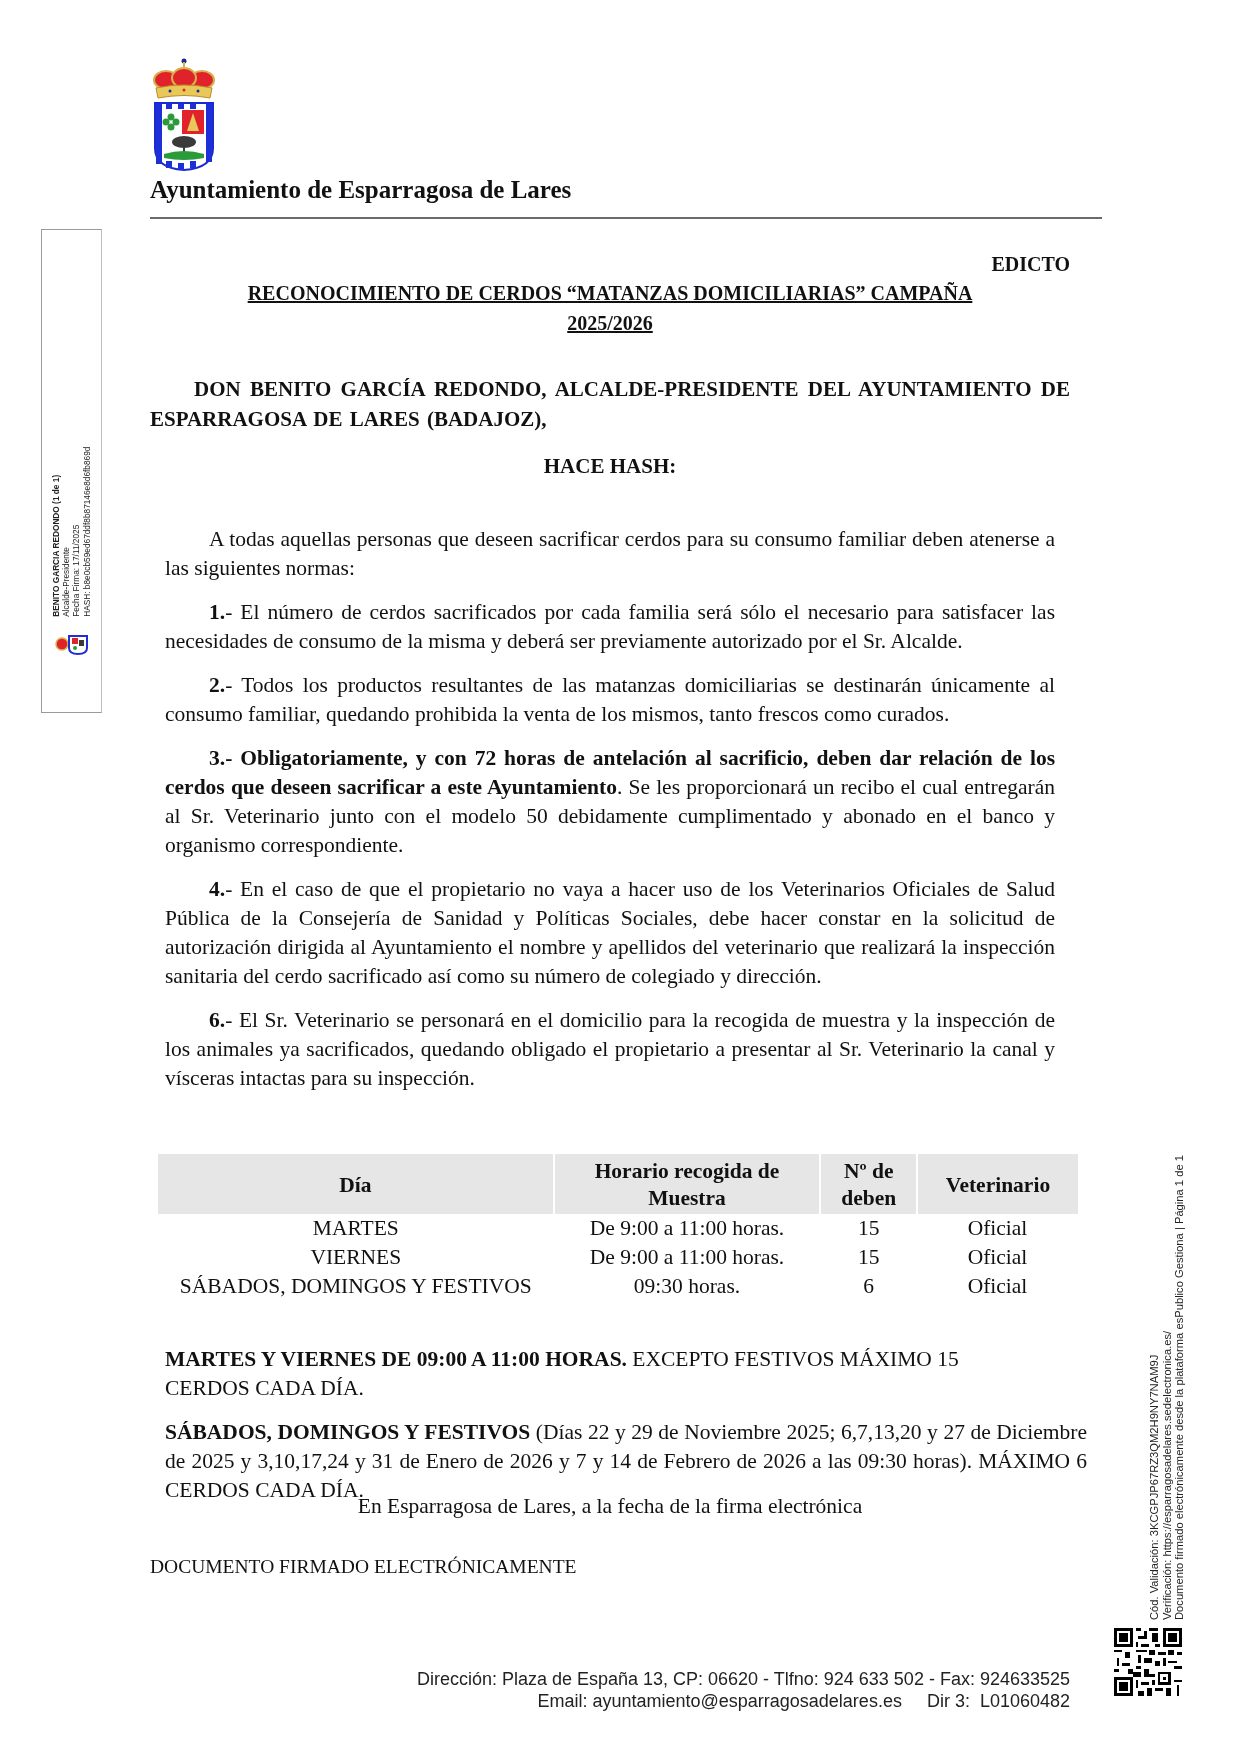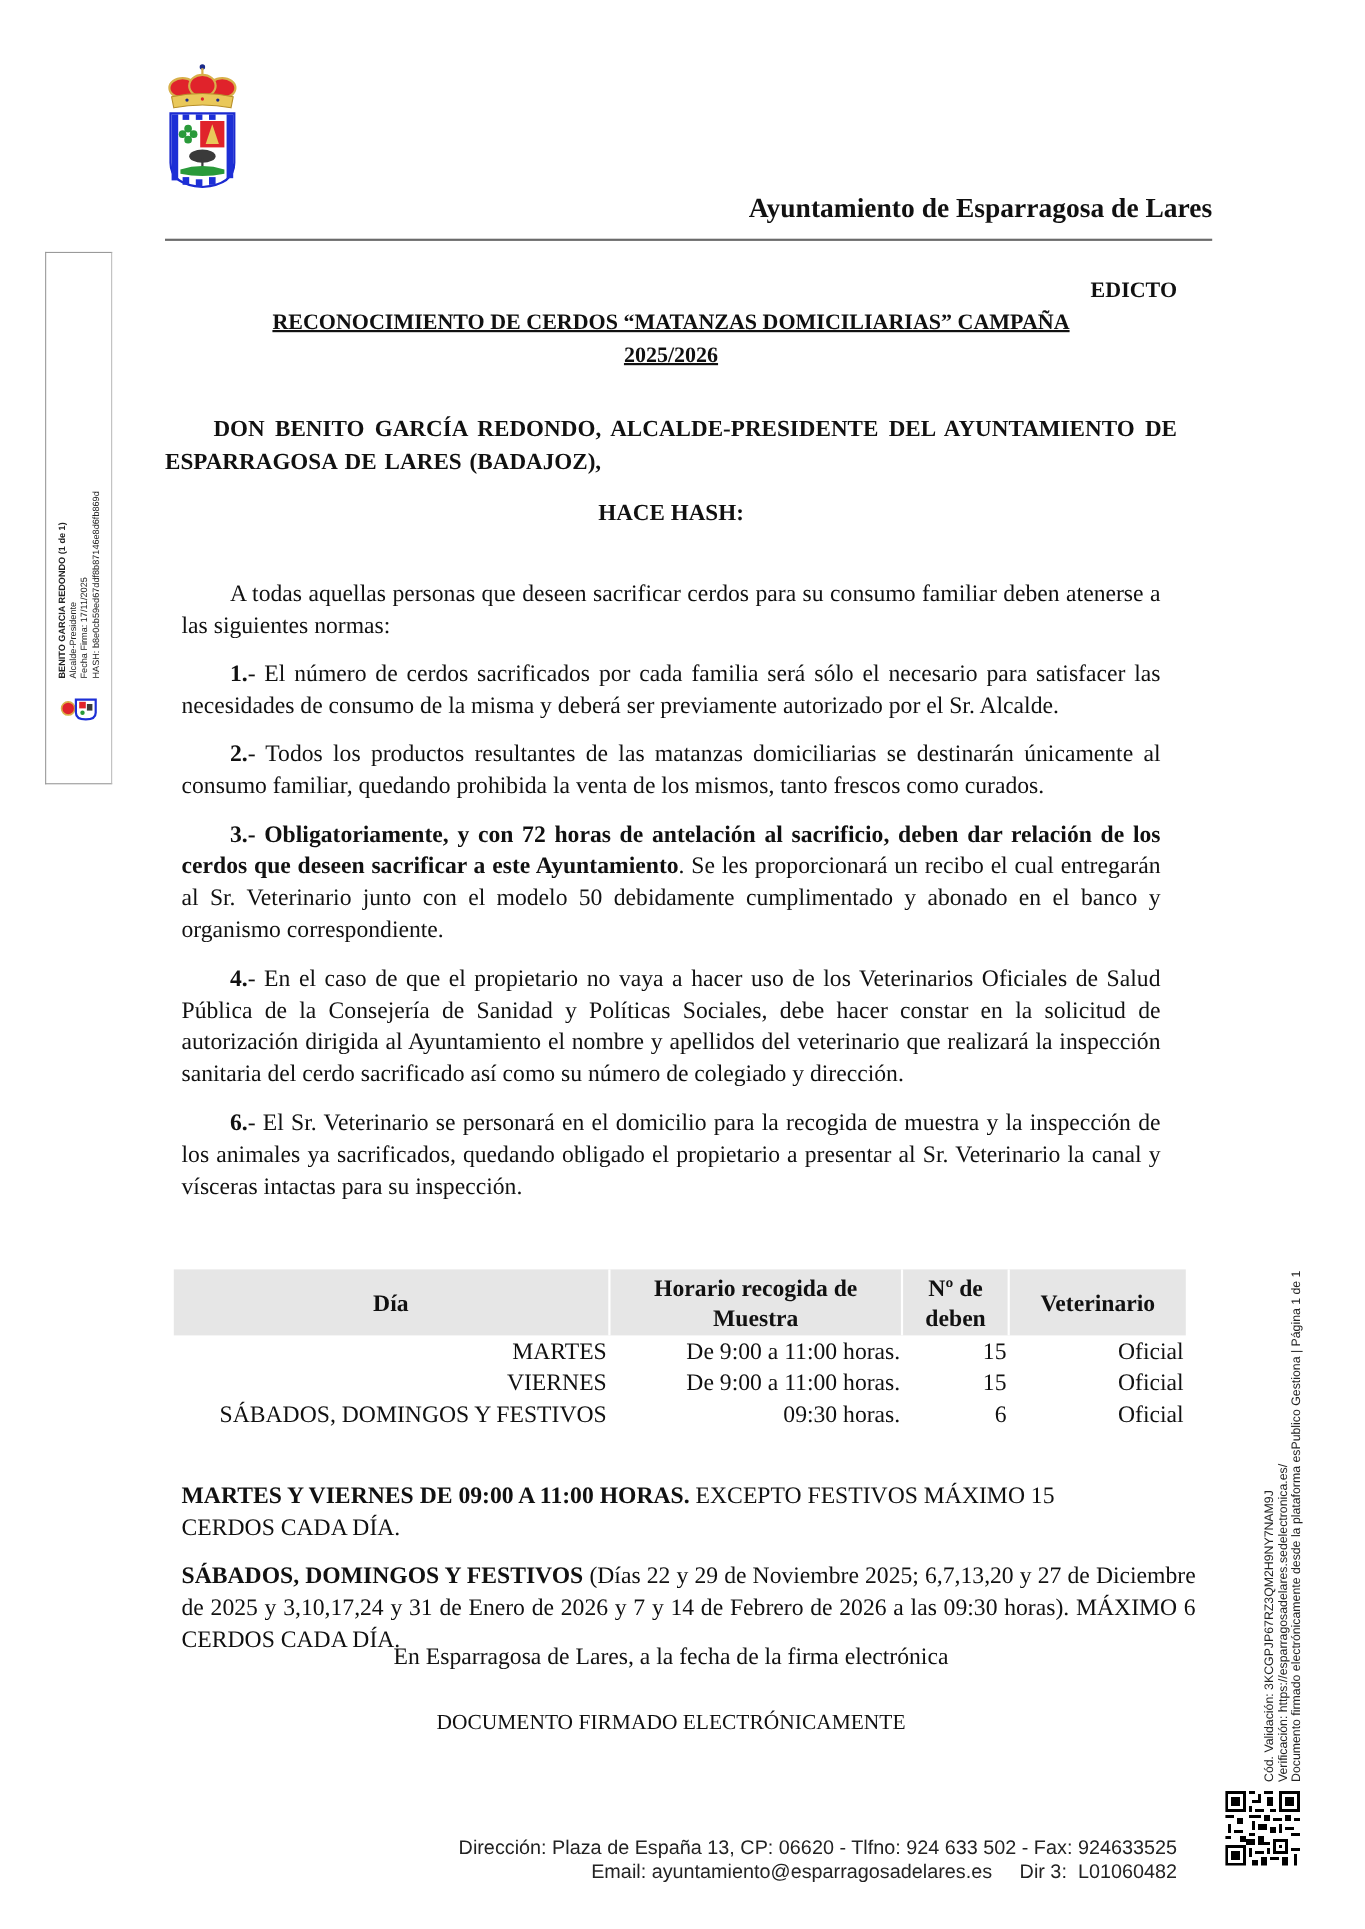--- a/index.html
+++ b/index.html
@@ -3,21 +3,21 @@
 <meta charset="utf-8">
 <style>
   html, body { margin: 0; padding: 0; background: #ffffff; }
   body { width: 1241px; height: 1754px; position: relative; overflow: hidden; color: #111; font-family: "Liberation Serif", "DejaVu Serif", serif; }
   .abs { position: absolute; }
 
   
   #logo { left: 152px; top: 58px; width: 64px; height: 114px; }
 
   
-  #org-title { left: 150px; width: 952px; top: 176px; text-align: right; font-size: 25px; font-weight: bold; }
+  #org-title { left: 150px; width: 952px; top: 176px; text-align: left; font-size: 25px; font-weight: bold; }
   #header-rule { left: 150px; width: 952px; top: 217px; height: 0; border-top: 2px solid #6b6b6b; }
 
   
   #sig-box { left: 41px; top: 229px; width: 61px; height: 484px; border: 1px solid #9a9a9a; border-right-color:#bdbdbd; box-sizing: border-box; }
   #sig-text { position: absolute; left: 6px; bottom: 95px; width: 380px; transform-origin: left bottom; transform: rotate(-90deg) translateY(44px); font-family: "Liberation Sans", sans-serif; font-size: 8.3px; line-height: 10.2px; color: #222; white-space: nowrap; }
   #sig-text .b { font-weight: bold; }
   #sig-logo { position: absolute; left: 12px; bottom: 56px; width: 36px; height: 24px; }
 
   
   .doc { left: 150px; width: 920px; font-family: "Liberation Serif", serif; font-size: 21.5px; line-height: 29px; color: #111; }
@@ -31,26 +31,26 @@
   #edicto { top: 250px; font-size: 20px; text-align: right; }
   #doc-subtitle { top: 278px; font-size: 20px; line-height: 30px; padding: 0 50px; box-sizing: border-box; }
   #don-block { top: 364px; font-size: 21px; line-height: 30px; margin-top: 10px; }
   #hace-saber { top: 452px; font-size: 21px; }
   #body-text { top: 510px; }
 
   
   #schedule-table { left: 158px; top: 1154px; width: 920px; border-collapse: collapse; font-size: 21.5px; }
   #schedule-table th { background: #e6e6e6; font-weight: bold; line-height: 27px; padding: 4px 2px 2px; vertical-align: middle; border-left: 2px solid #fff; }
   #schedule-table th:first-child { border-left: none; }
-  #schedule-table td { text-align: right; line-height: 29px; padding: 0 2px; }
+  #schedule-table td { text-align: center; line-height: 29px; padding: 0 2px; }
 
   
   #notes { top: 1330px; left: 150px; width: 952px; font-family: "Liberation Serif", serif; font-size: 21.5px; line-height: 29px; }
   #place-date { top: 1494px; left: 150px; width: 920px; text-align: center; font-size: 21.5px; }
-  #signed-note { top: 1556px; left: 150px; width: 920px; text-align: center; font-size: 19.5px; }
+  #signed-note { top: 1556px; left: 150px; width: 920px; font-size: 19.5px; }
 
   
   #footer { top: 1668px; left: 150px; width: 920px; text-align: right; font-family: "Liberation Sans", sans-serif; font-size: 18px; line-height: 22px; color: #222; }
 
   
   #val-text { left: 1148px; top: 1620px; width: 500px; transform-origin: left top; transform: rotate(-90deg); font-family: "Liberation Sans", sans-serif; font-size: 11.2px; line-height: 12.5px; color: #222; white-space: nowrap; }
   #qr { left: 1114px; top: 1628px; width: 68px; height: 68px; }
 </style>
 </head>
 <body>

